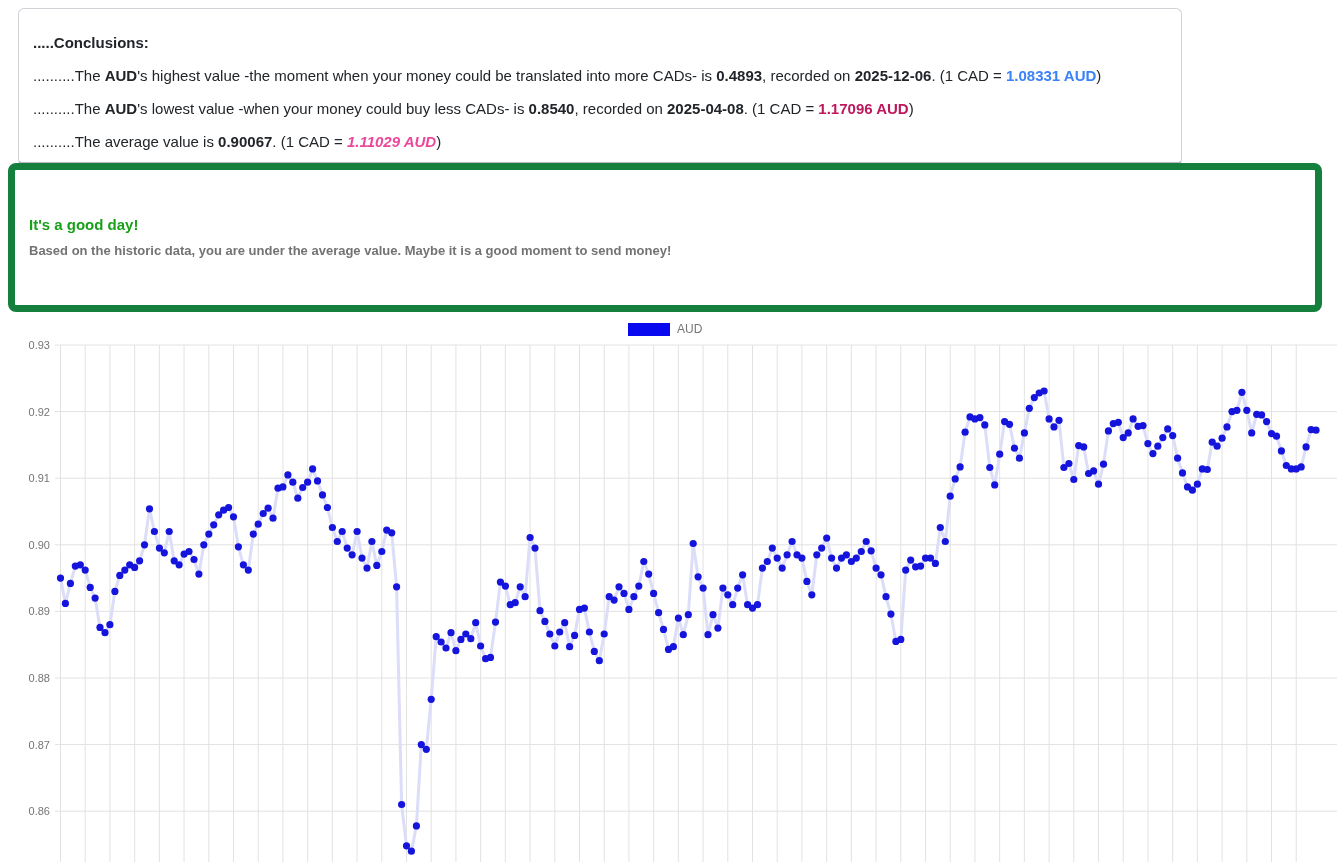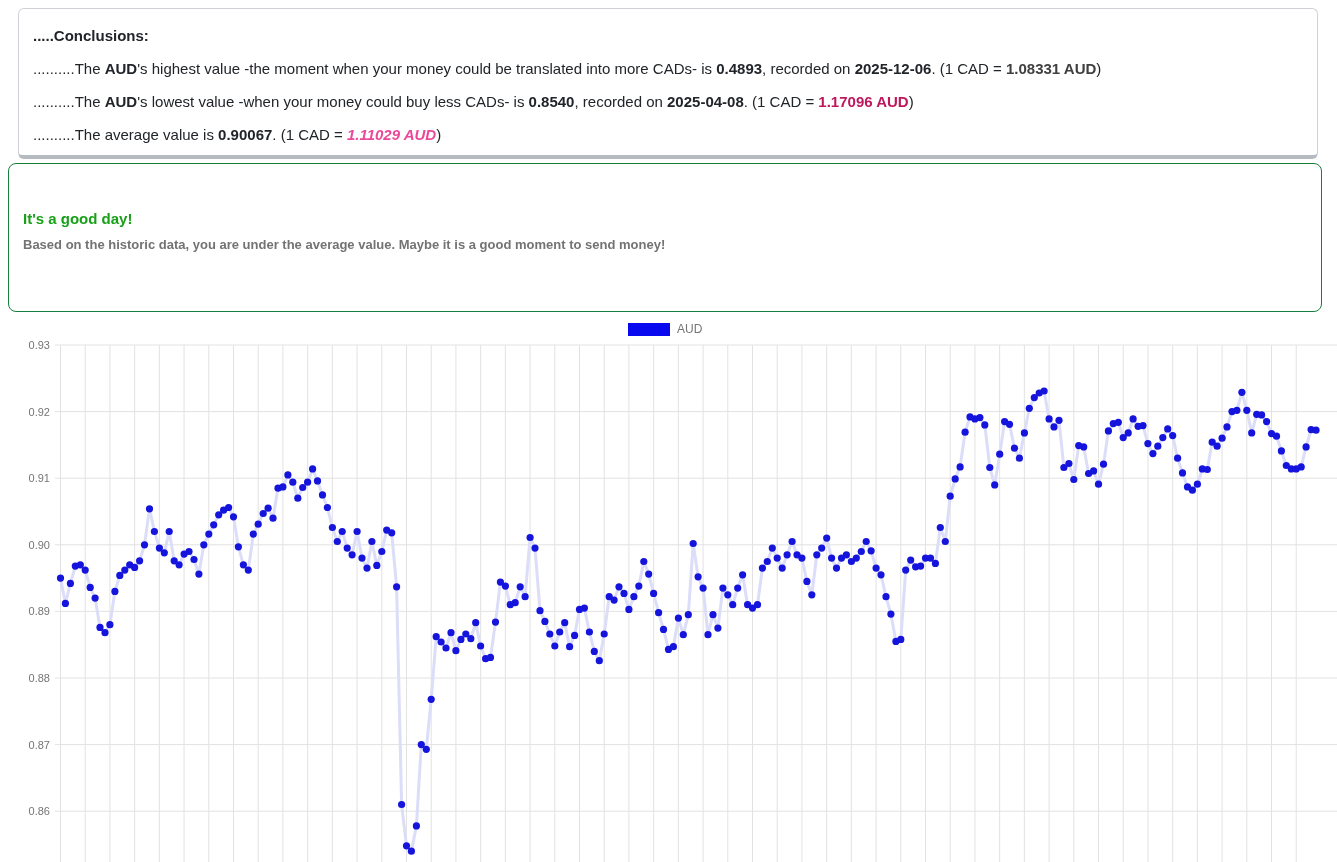--- a/index.html
+++ b/index.html
@@ -1,47 +1,47 @@
 <!DOCTYPE html>
 <html><head>
 <meta charset="utf-8">
 <style>
   html,body{margin:0;padding:0;}
   body{
     width:1337px;height:862px;overflow:hidden;position:relative;
     background:#ffffff;font-family:"Liberation Sans",sans-serif;
   }
   .card{
-    position:absolute;left:18px;top:8px;width:1300px;box-sizing:border-box;
+    position:absolute;left:18px;top:8px;width:1164px;box-sizing:border-box;
     border:1px solid #cfd3d7;border-bottom:4px solid #b5bbc1;border-radius:6px;
-    padding:10px 16px 4px 14px;background:#fff;z-index:2;
+    padding:17px 16px 4px 14px;background:#fff;z-index:2;
   }
   .cline{font-size:15px;line-height:33px;color:#212529;white-space:nowrap;}
   .cline .b{font-weight:bold;}
   .alert{
     position:absolute;left:8px;top:163px;width:1314px;height:149px;box-sizing:border-box;
-    border:1px solid #15803d;border-radius:8px;background:#fff;z-index:2;
+    border:7px solid #15803d;border-radius:8px;background:#fff;z-index:2;
     padding:42px 0 0 14px;
   }
   .alert-title{color:#18a018;font-weight:bold;font-size:15px;line-height:26px;}
   .alert-msg{color:#737373;font-weight:bold;font-size:13px;line-height:26px;}
   .legend{
     position:absolute;left:628px;top:322px;display:flex;align-items:center;gap:7px;z-index:1;
   }
   .swatch{width:42px;height:13px;display:inline-block;}
   .legend-label{font-size:12px;color:#757575;}
   #chart{position:absolute;left:0;top:0;width:1337px;height:862px;z-index:0;}
 </style>
 </head>
 <body>
 
 <div class="card">
   <div id="conclusions-lines">
       <div class="cline"><span class="b">.....Conclusions:</span></div>
-      <div class="cline"><span>..........The </span><span class="b">AUD</span><span>'s highest value -the moment when your money could be translated into more CADs- is </span><span class="b">0.4893</span><span>, recorded on </span><span class="b">2025-12-06</span><span>. (1 CAD = </span><span class="b" style="color: #404040;">1.08331 AUD</span><span>)</span></div>
+      <div class="cline"><span>..........The </span><span class="b">AUD</span><span>'s highest value -the moment when your money could be translated into more CADs- is </span><span class="b">0.4893</span><span>, recorded on </span><span class="b">2025-12-06</span><span>. (1 CAD = </span><span class="b" style="color: #3b82f6;">1.08331 AUD</span><span>)</span></div>
       <div class="cline"><span>..........The </span><span class="b">AUD</span><span>'s lowest value -when your money could buy less CADs- is </span><span class="b">0.8540</span><span>, recorded on </span><span class="b">2025-04-08</span><span>. (1 CAD = </span><span class="b" style="color: #be185d;">1.17096 AUD</span><span>)</span></div>
       <div class="cline"><span>..........The average value is </span><span class="b">0.90067</span><span>. (1 CAD = </span><span class="b" style="color: #ec4899; font-style: italic;">1.11029 AUD</span><span>)</span></div>
     </div>
 </div>
 
 <div class="alert">
   <div class="alert-title">It's a good day!</div>
   <div class="alert-msg">Based on the historic data, you are under the average value. Maybe it is a good moment to send money!</div>
 </div>
 

